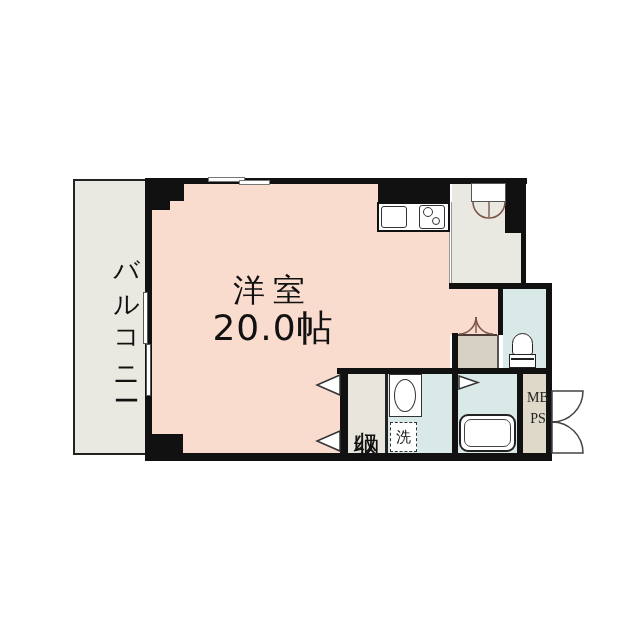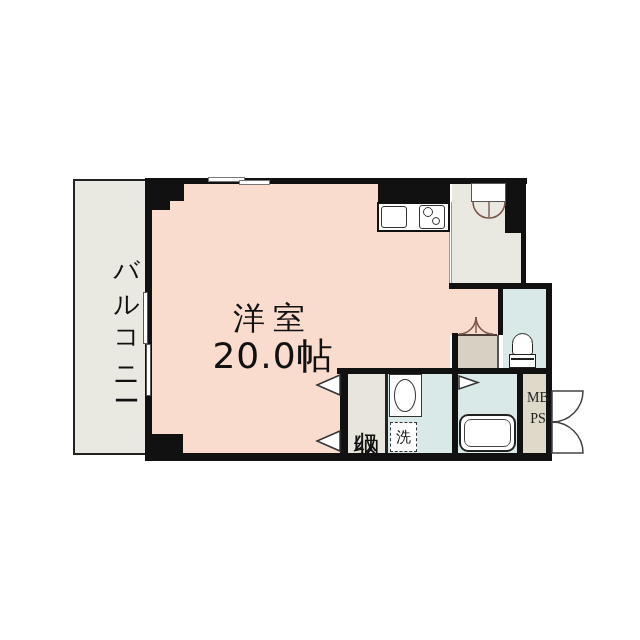--- a/index.html
+++ b/index.html
@@ -65,21 +65,21 @@
   .tub-inner{left:464px;top:419px;width:47px;height:28px;border:1.5px solid #444;border-radius:7px;}
   
   .toilet-tank{left:509px;top:354px;width:27px;height:14px;background:#fff;border:1.5px solid #222;}
   .toilet-tank-line{left:511px;top:358px;width:23px;height:1.5px;background:#222;}
   .toilet-bowl{left:512px;top:333px;width:21px;height:22px;background:#fff;border:1.5px solid #222;
                border-radius:11px 11px 3px 3px;}
   
   .vtext{writing-mode:vertical-rl;text-orientation:mixed;}
   .balcony-label{left:73px;top:224px;width:72px;height:188px;display:flex;justify-content:center;
                  font-size:26px;letter-spacing:7px;}
-  .room-label{left:180px;top:274px;width:186px;text-align:center;line-height:1.0;margin-top:28px;}
+  .room-label{left:180px;top:274px;width:186px;text-align:center;line-height:1.0;}
   .room-name{font-size:32px;letter-spacing:8px;}
   .room-size{font-size:36px;letter-spacing:1px;margin-top:4px;}
   .shuno-label{left:348px;top:377px;width:37px;height:74px;display:flex;justify-content:center;
                font-size:26px;letter-spacing:3px;}
   .mbps-label{left:523px;top:387px;width:30px;text-align:center;
               font-family:"Liberation Serif",serif;font-size:14px;line-height:21px;color:#222;}
   svg.overlay{position:absolute;left:0;top:0;width:640px;height:640px;}
 </style>
 </head>
 <body>

